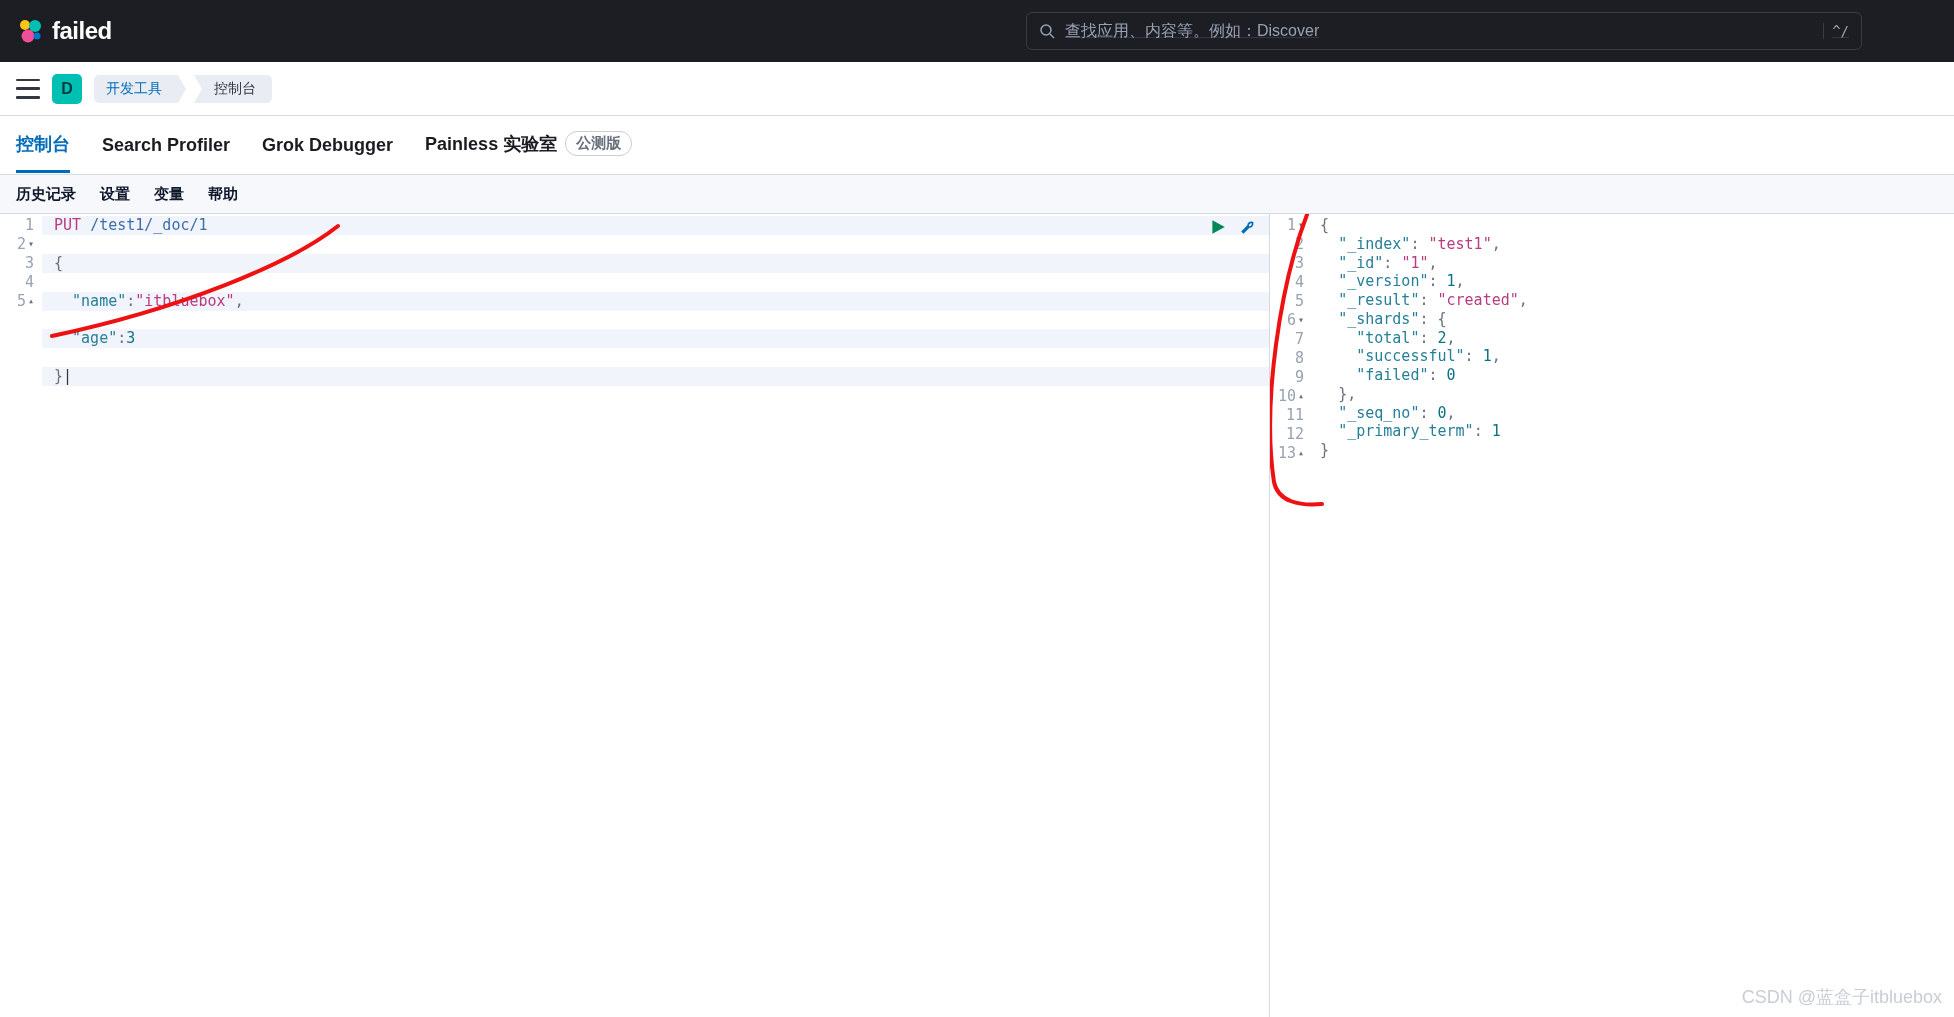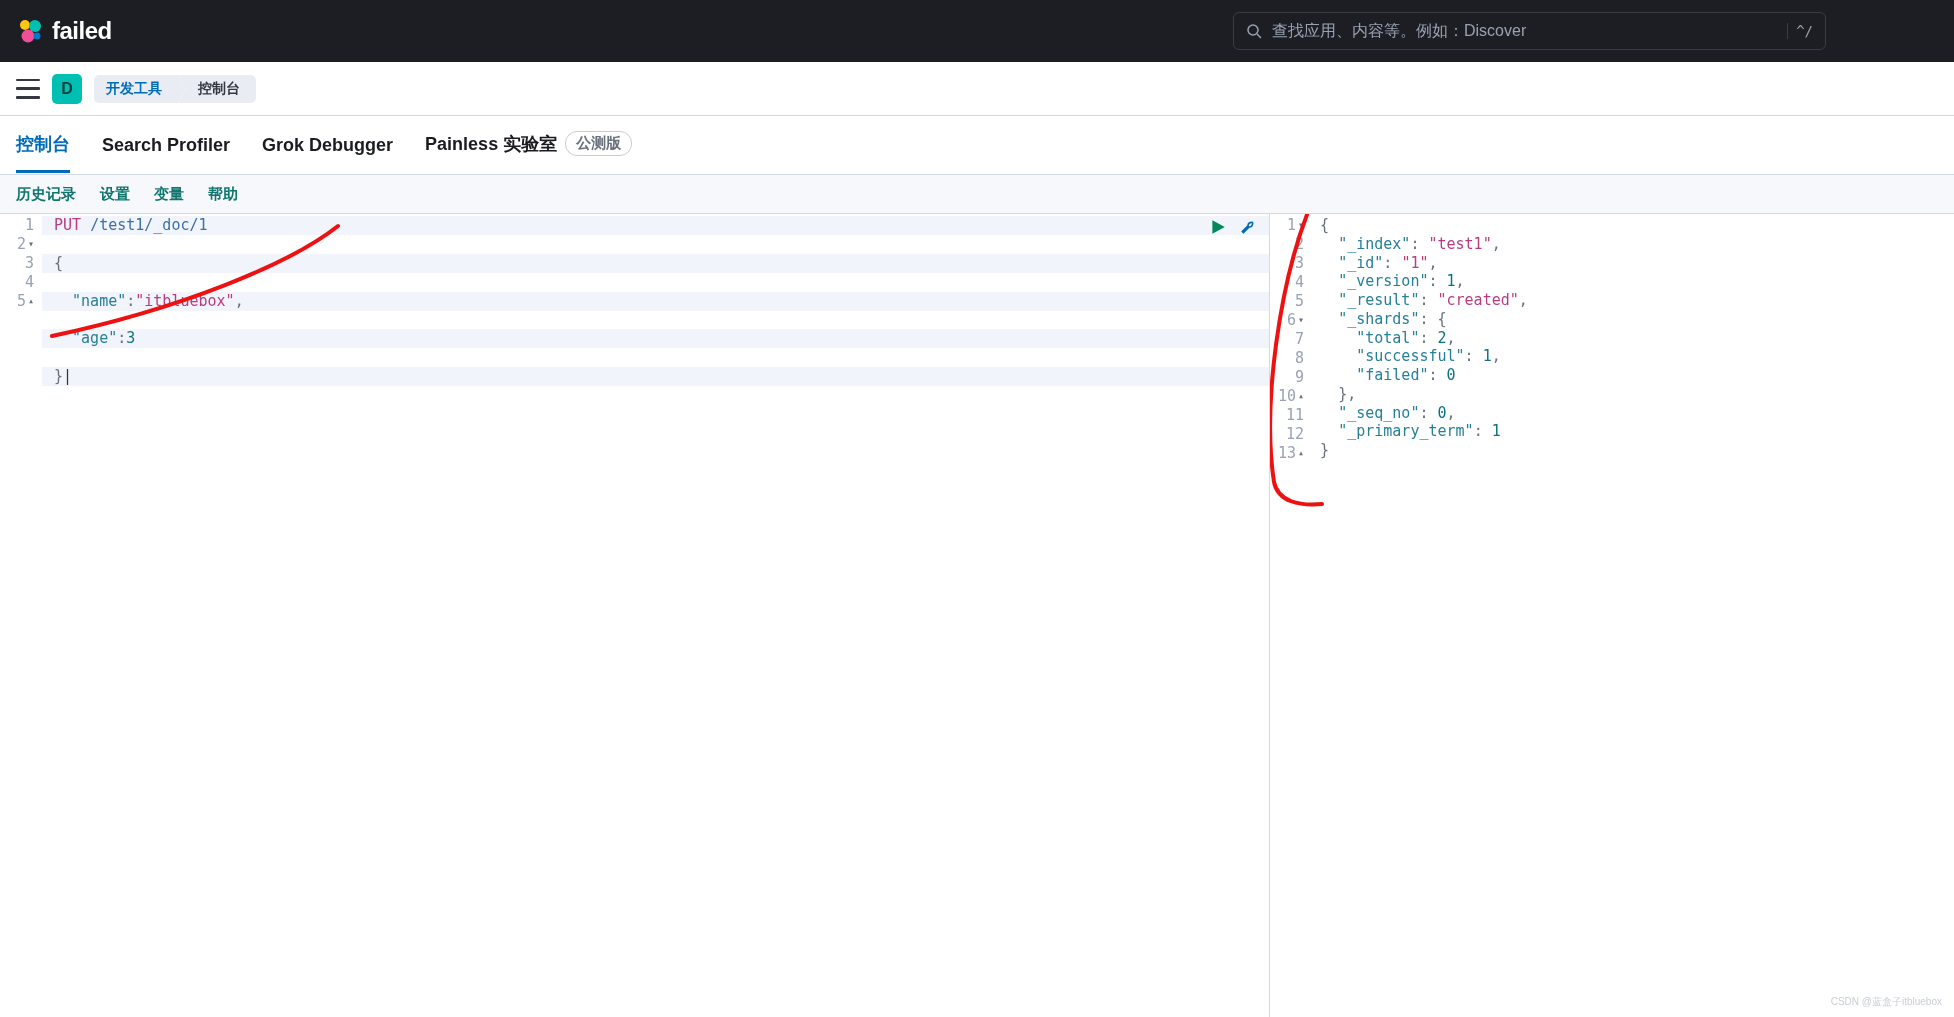--- a/index.html
+++ b/index.html
@@ -4,49 +4,49 @@
 <style>
 * { margin: 0; padding: 0; box-sizing: border-box; }
 body { font-family: -apple-system, BlinkMacSystemFont, "Segoe UI", Helvetica, Arial, sans-serif; background: #fff; color: #343741; overflow: hidden; }
 
 
 .top-header { background: #1d1e24; height: 62px; display: flex; align-items: center; padding: 0 16px; }
 .logo-area { display: flex; align-items: center; gap: 8px; }
 .logo-dots { width: 28px; height: 28px; position: relative; }
 .logo-dots svg { width: 100%; height: 100%; }
 .logo-text { color: #fff; font-size: 24px; font-weight: 600; letter-spacing: -0.5px; }
-.search-wrap { margin-left: auto; margin-right: 112px; width: 593px; }
+.search-wrap { margin-left: auto; margin-right: 76px; width: 836px; text-decoration: underline; }
 .search-box { background: transparent; border: 1px solid #3a3c44; border-radius: 6px; height: 38px; display: flex; align-items: center; padding: 0 12px; gap: 10px; }
 .search-icon { color: #98a2b3; width: 16px; height: 16px; }
 .search-input { background: transparent; border: none; color: #d3dae6; font-size: 16px; flex: 1; outline: none; }
 .search-input::placeholder { color: #98a2b3; }
 .kbd-hint { color: #98a2b3; font-size: 14px; font-family: monospace; border-left: 1px solid #3a3c44; padding-left: 8px; }
 
 
 .sub-header { height: 54px; border-bottom: 1px solid #d3dae6; display: flex; align-items: center; padding: 0 16px; gap: 12px; }
 .hamburger { width: 24px; height: 20px; cursor: pointer; display: flex; flex-direction: column; justify-content: space-between; }
 .hamburger span { display: block; height: 2.5px; background: #343741; border-radius: 1px; }
 .space-badge { width: 30px; height: 30px; background: #00bfb3; color: #003b3a; font-weight: 700; display: flex; align-items: center; justify-content: center; border-radius: 5px; font-size: 16px; }
-.breadcrumbs { display: flex; align-items: center; gap: 0; font-weight: bold; }
+.breadcrumbs { display: flex; align-items: center; gap: 16px; }
 .crumb { height: 28px; display: flex; align-items: center; padding: 0 16px 0 20px; font-size: 14px; position: relative; background: #e9edf3; color: #006bb8; }
 .crumb.first { border-radius: 5px 0 0 5px; padding-left: 12px; }
 .crumb::after { content: ""; position: absolute; right: -8px; top: 0; width: 0; height: 0; border-top: 14px solid transparent; border-bottom: 14px solid transparent; border-left: 8px solid #e9edf3; z-index: 2; }
 .crumb.last { background: #e9edf3; color: #343741; border-radius: 0 5px 5px 0; }
 .crumb.last::after { display: none; }
 .crumb.last::before { content: ""; position: absolute; left: 0; top: 0; width: 0; height: 0; border-top: 14px solid transparent; border-bottom: 14px solid transparent; border-left: 8px solid #fff; }
 
 
 .tabs-bar { height: 58px; display: flex; align-items: flex-end; padding: 0 16px; gap: 32px; border-bottom: 1px solid transparent; }
 .tab { padding: 12px 0 14px; font-size: 18px; font-weight: 700; color: #1a1c21; cursor: pointer; border-bottom: 3px solid transparent; display: flex; align-items: center; gap: 8px; }
 .tab.active { color: #006bb8; border-bottom-color: #006bb8; }
 .beta-badge { font-size: 15px; font-weight: 600; color: #69707d; border: 1px solid #c9cdd6; border-radius: 12px; padding: 2px 10px; }
 
 
 .toolbar { height: 40px; background: #f7f8fc; border-top: 1px solid #d3dae6; border-bottom: 1px solid #d3dae6; display: flex; align-items: center; padding: 0 16px; gap: 24px; }
-.tool-link { font-size: 15px; font-weight: 700; color: #0f766e; cursor: pointer; }
+.tool-link { font-size: 15px; font-weight: 700; color: #0f172a; cursor: pointer; }
 
 
 .editor-area { display: flex; height: calc(100vh - 62px - 54px - 58px - 40px); position: relative; }
 .editor-pane { position: relative; overflow: hidden; font-family: "Menlo", "Consolas", monospace; font-size: 15px; line-height: 1.25; }
 .editor-left { flex: 0 0 65%; border-right: 1px solid #d3dae6; }
 .editor-right { flex: 1; }
 .code-view { display: flex; height: 100%; }
 .gutter { width: 42px; background: #fff; color: #98a2b3; text-align: right; padding: 2px 8px 0 0; user-select: none; border-right: 0; }
 .gutter .ln { height: 19px; display: flex; align-items: center; justify-content: flex-end; gap: 2px; }
 .fold { font-size: 10px; color: #69707d; }
@@ -61,21 +61,21 @@
 .tok-num { color: #0b7285; }
 .run-tools { position: absolute; top: 4px; right: 12px; display: flex; gap: 12px; }
 .run-tools svg { width: 18px; height: 18px; cursor: pointer; }
 
 .split-handle { position: absolute; left: 65%; top: 50%; transform: translate(-50%, -50%); color: #98a2b3; font-size: 14px; cursor: col-resize; letter-spacing: -3px; }
 
 
 .annot { position: absolute; pointer-events: none; }
 .annot svg { overflow: visible; }
 
-.watermark { position: fixed; right: 12px; bottom: 8px; color: #c9cdd6; font-size: 10px; }
+.watermark { position: fixed; right: 12px; bottom: 8px; color: #c9cdd6; font-size: 18px; }
 </style>
 </head>
 <body>
 
 <div class="top-header">
   <div class="logo-area">
     <div class="logo-dots">
       <svg viewBox="0 0 28 28">
         <circle cx="9" cy="8" r="5" fill="#fec514"></circle>
         <circle cx="19" cy="9" r="6" fill="#00bfb3"></circle>

